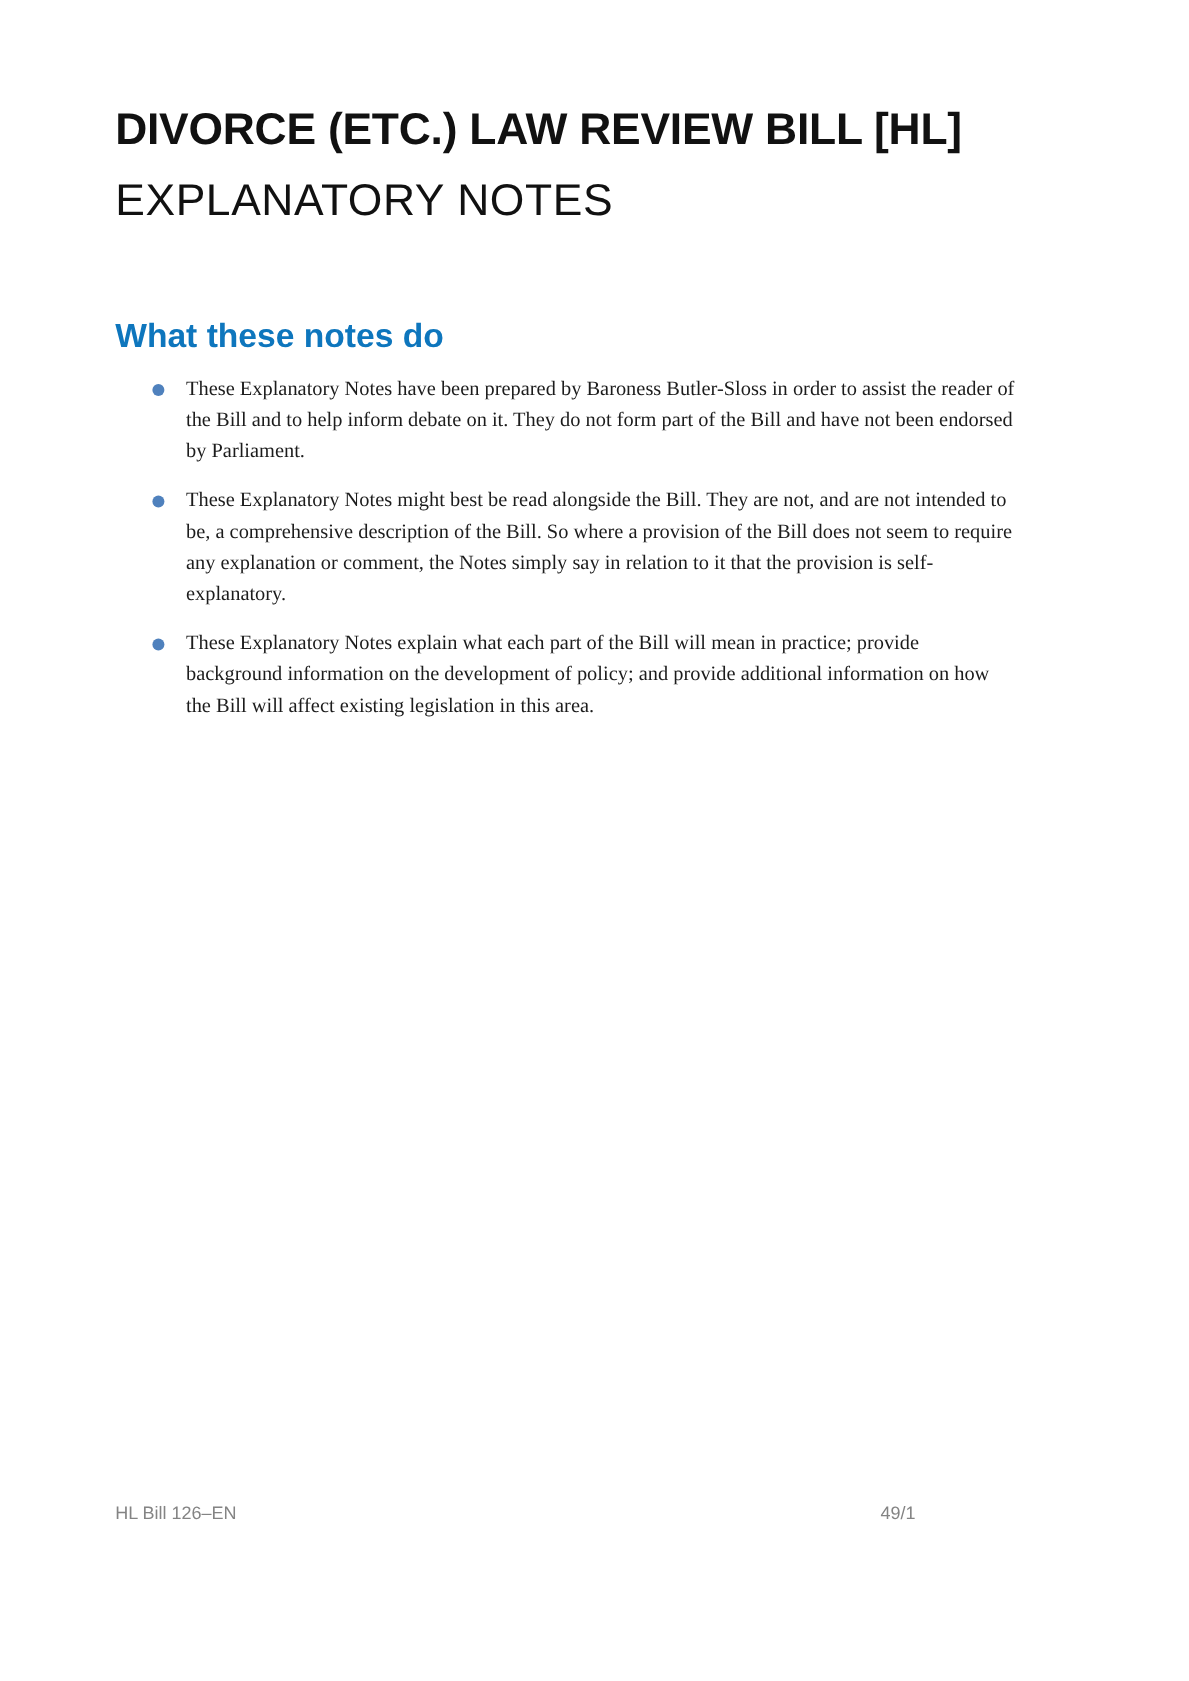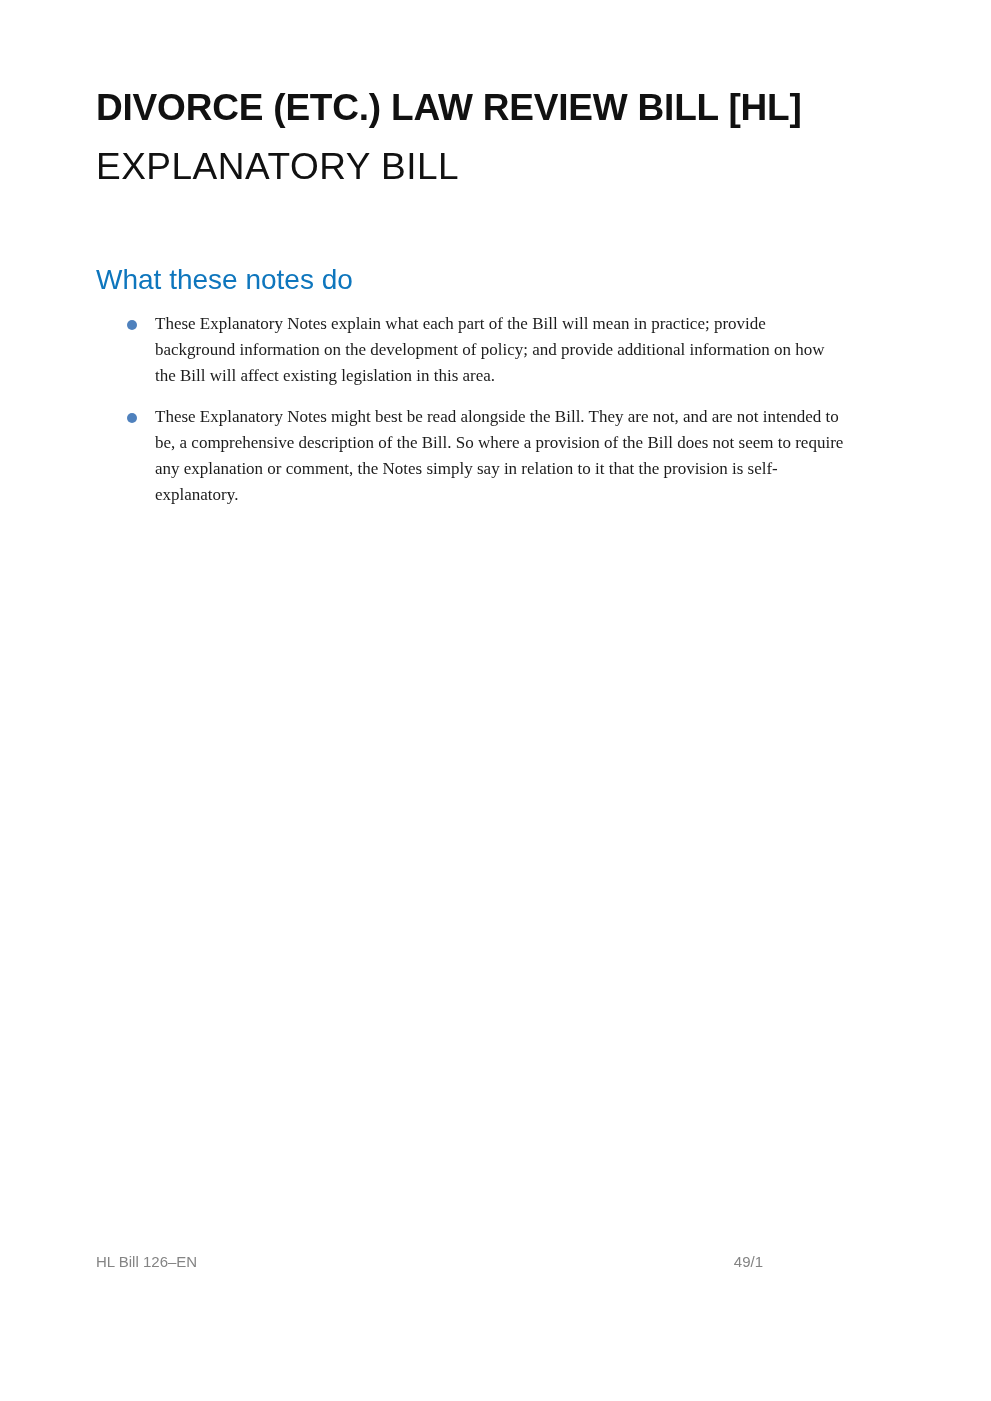--- a/index.html
+++ b/index.html
@@ -46,21 +46,21 @@
     font-weight: 400;
     font-size: 37px;
     line-height: 1.15;
     letter-spacing: 0.5px;
     color: var(--title-ink);
     white-space: nowrap;
   }
   .section-heading {
     margin: 76px 0 0 0;
     font-family: "Liberation Sans", sans-serif;
-    font-weight: 400;
+    font-weight: 700;
     font-size: 28px;
     line-height: 1.15;
     color: var(--heading-blue);
   }
   .intro-paragraph {
     margin: 27px 0 0 0;
     font-size: 17px;
     line-height: 26px;
     color: var(--body-ink);
   }
@@ -100,33 +100,37 @@
   }
 </style>
 </head>
 <body>
 
 <div class="page">
   <div class="content">
 
     <h1 class="doc-title">DIVORCE (ETC.) LAW REVIEW BILL [HL]</h1>
 
-    <h2 class="doc-subtitle">EXPLANATORY BILL</h2>
+    <h2 class="doc-subtitle">EXPLANATORY NOTES</h2>
 
     <h3 class="section-heading">What these notes do</h3>
 
 
     <ul class="bullet-list">
       <li class="bullet-item">
         <span class="bullet-dot"></span>
-        <span>These Explanatory Notes explain what each part of the Bill will mean in practice; provide background information on the development of policy; and provide additional information on how the Bill will affect existing legislation in this area.</span>
+        <span>These Explanatory Notes have been prepared by Baroness Butler-Sloss in order to assist the reader of the Bill and to help inform debate on it. They do not form part of the Bill and have not been endorsed by Parliament.</span>
       </li>
       <li class="bullet-item">
         <span class="bullet-dot"></span>
         <span>These Explanatory Notes might best be read alongside the Bill. They are not, and are not intended to be, a comprehensive description of the Bill. So where a provision of the Bill does not seem to require any explanation or comment, the Notes simply say in relation to it that the provision is self-explanatory.</span>
+      </li>
+      <li class="bullet-item">
+        <span class="bullet-dot"></span>
+        <span>These Explanatory Notes explain what each part of the Bill will mean in practice; provide background information on the development of policy; and provide additional information on how the Bill will affect existing legislation in this area.</span>
       </li>
     </ul>
 
   </div>
 
   <div class="doc-footer">
     <span>HL Bill 126–EN</span>
     <span>49/1</span>
   </div>
 </div>

